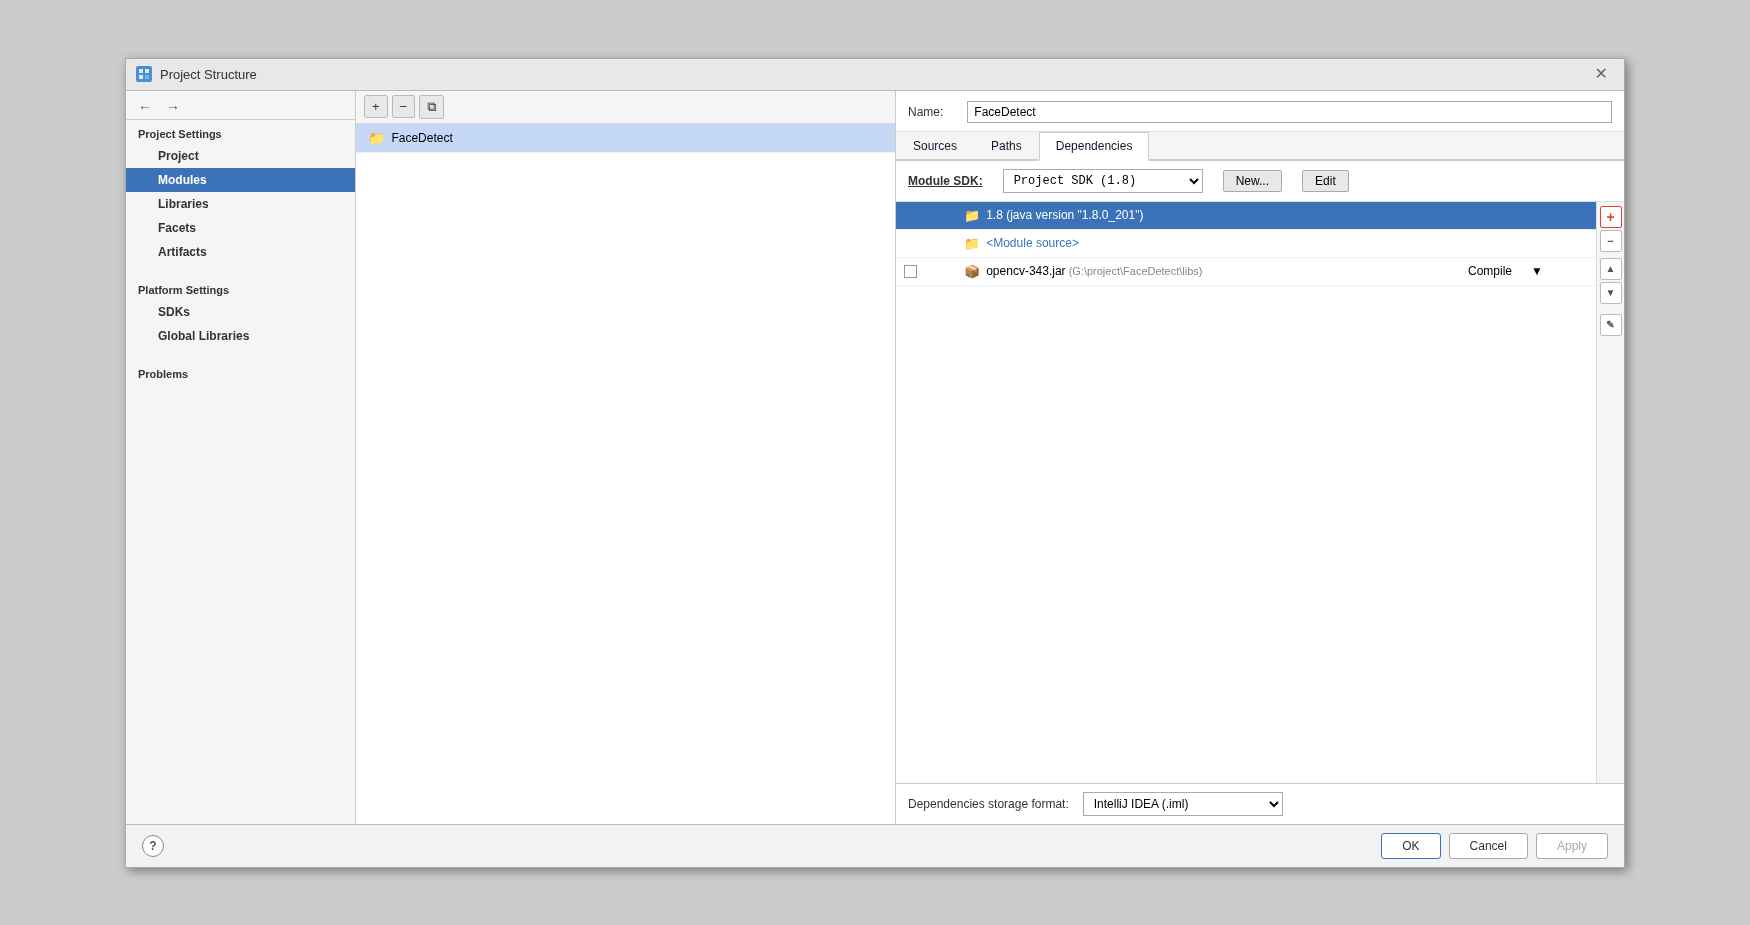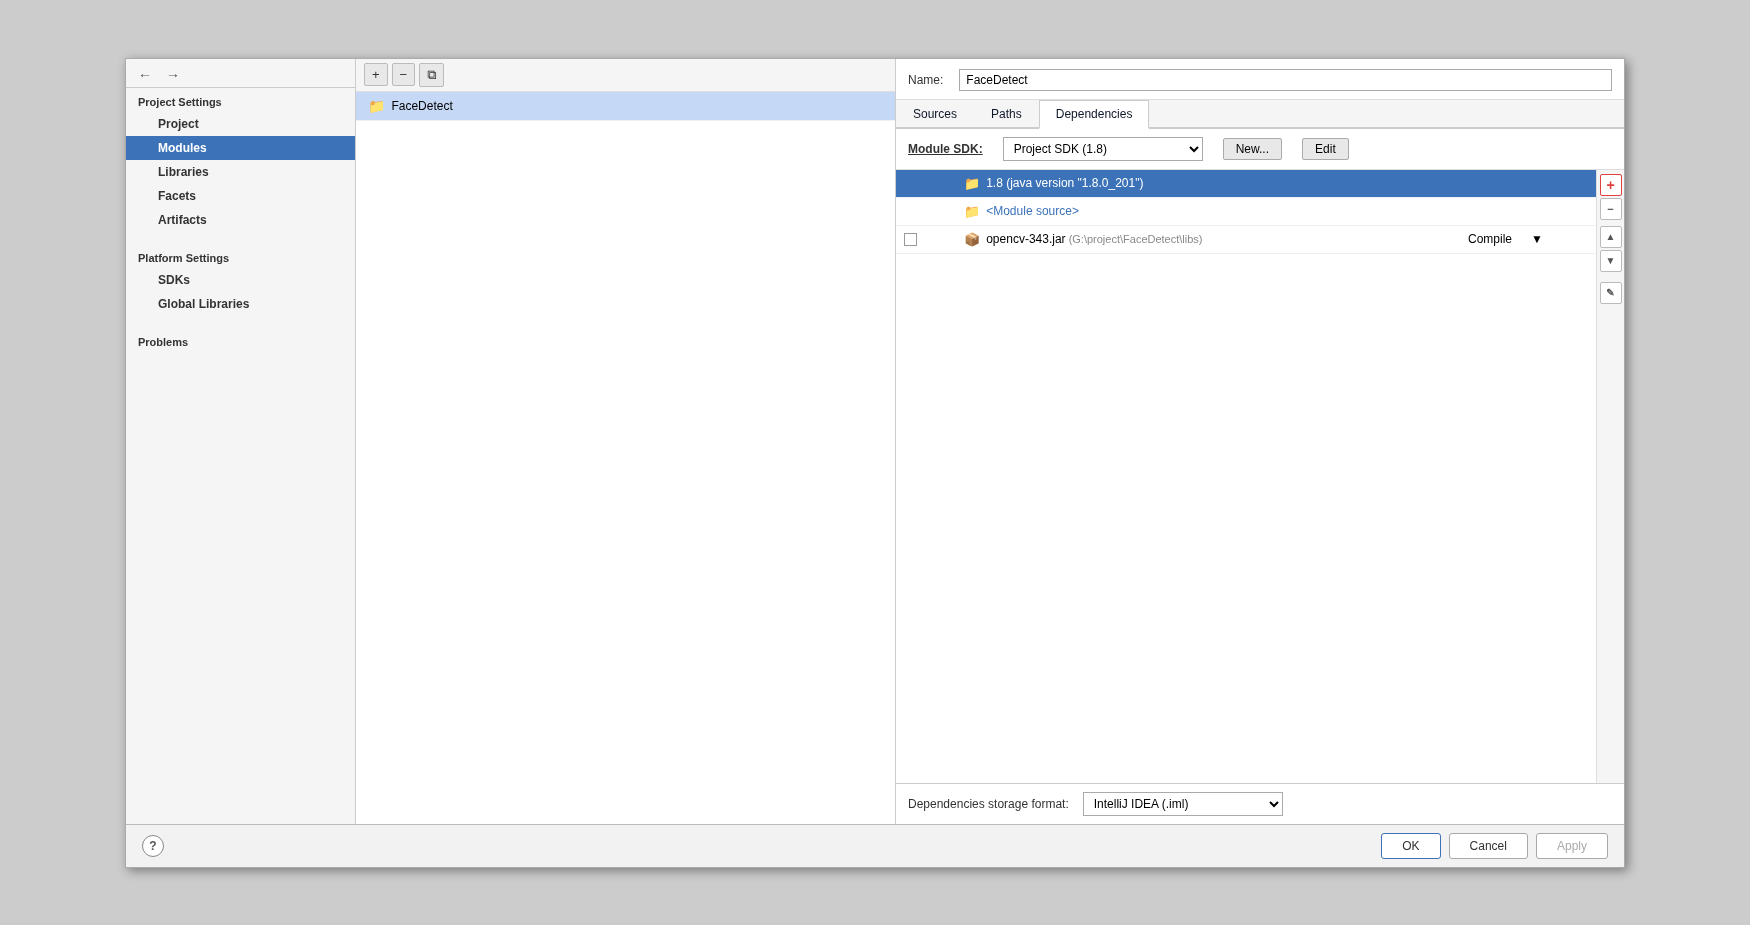--- a/index.html
+++ b/index.html
@@ -158,21 +158,21 @@
     .right-panel {
       flex: 1;
       background: white;
       display: flex;
       flex-direction: column;
       overflow: hidden;
     }
     .name-row {
       display: flex;
       align-items: center;
-      gap: 16px;
+      gap: 24px;
       padding: 10px 12px 8px 12px;
       border-bottom: 1px solid #ddd;
     }
     .name-label {
       font-size: 12px;
       color: #333;
     }
     .name-input {
       flex: 1;
       border: 1px solid #aaa;
@@ -215,20 +215,21 @@
       color: #333;
       text-decoration: underline;
     }
     .sdk-select {
       width: 200px;
       border: 1px solid #aaa;
       padding: 3px 6px;
       font-size: 12px;
       background: white;
       cursor: pointer;
+      font-family: Liberation Mono, monospace;
     }
     .sdk-btn {
       border: 1px solid #aaa;
       background: #e8e8e8;
       padding: 3px 12px;
       font-size: 12px;
       cursor: pointer;
       border-radius: 2px;
     }
     .dep-table-header {
@@ -382,20 +383,34 @@
     }
     .platform-section {
       margin-top: 12px;
     }
   </style>
 </head>
 <body>
 
 <div class="dialog">
 
+  <div class="title-bar">
+    <div class="title-bar-left">
+      <div class="title-icon">
+        <svg width="12" height="12" viewBox="0 0 12 12">
+          <rect x="1" y="1" width="4" height="4" fill="#fff" opacity="0.8"></rect>
+          <rect x="7" y="1" width="4" height="4" fill="#fff" opacity="0.8"></rect>
+          <rect x="1" y="7" width="4" height="4" fill="#fff" opacity="0.8"></rect>
+          <rect x="7" y="7" width="4" height="4" fill="#fff" opacity="0.3"></rect>
+        </svg>
+      </div>
+      <span class="title-text">Project Structure</span>
+    </div>
+    <button class="title-close">✕</button>
+  </div>
 
   <div class="dialog-body">
 
     <div class="left-panel">
       <div class="nav-back-row">
         <button class="nav-arrow">←</button>
         <button class="nav-arrow">→</button>
       </div>
       <div class="nav-section-header">Project Settings</div>
       <div class="nav-item sub">Project</div>

